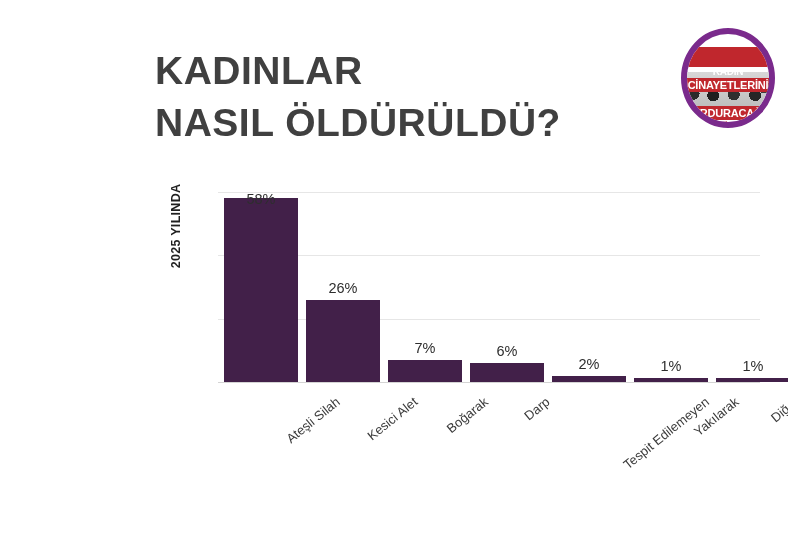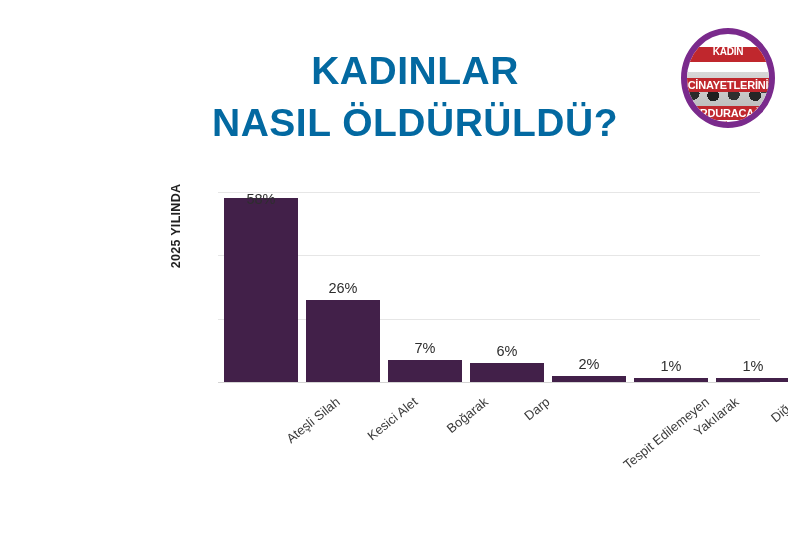--- a/index.html
+++ b/index.html
@@ -20,27 +20,26 @@
   }
 
   
   .title-block {
     position: absolute;
     left: 155px;
     top: 45px;
     width: 520px;
   }
   .title-line {
-    color: #0369a1;
+    color: #404040;
     font-weight: bold;
     font-size: 39px;
     line-height: 52px;
     letter-spacing: 0.5px;
     white-space: nowrap;
-    text-align: center;
   }
 
   
   .logo {
     position: absolute;
     left: 676px;
     top: 24px;
     width: 104px;
     height: 110px;
   }
@@ -85,21 +84,21 @@
     position: absolute;
     left: -4px;
     right: -4px;
     background: #c0272d;
     color: #ffffff;
     font-weight: bold;
     text-align: center;
     line-height: 1;
     letter-spacing: -0.2px;
   }
-  .logo-band.b1 { top: 13px; height: 15px; font-size: 10px; padding-top: 0; }
+  .logo-band.b1 { top: 13px; height: 15px; font-size: 10px; padding-top: 20px; }
   .logo-band.b2 { top: 27px; height: 14px; font-size: 11px; padding-top: 2px; margin-top: 17px; }
   .logo-band.b3 { top: 72px; height: 14px; font-size: 11px; padding-top: 2px; }
   .logo-sub {
     position: absolute;
     left: 0; right: 0;
     top: 86px;
     text-align: center;
     color: #c0272d;
     font-size: 6px;
     font-weight: bold;

